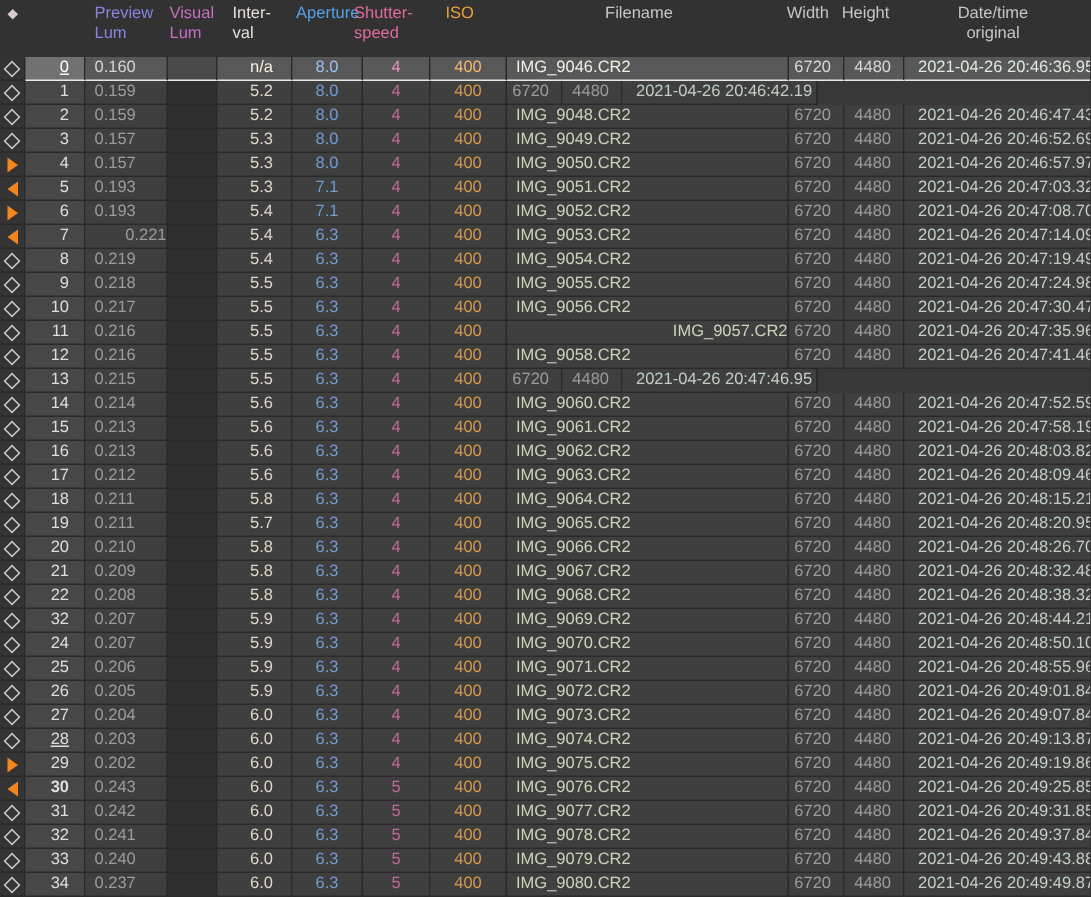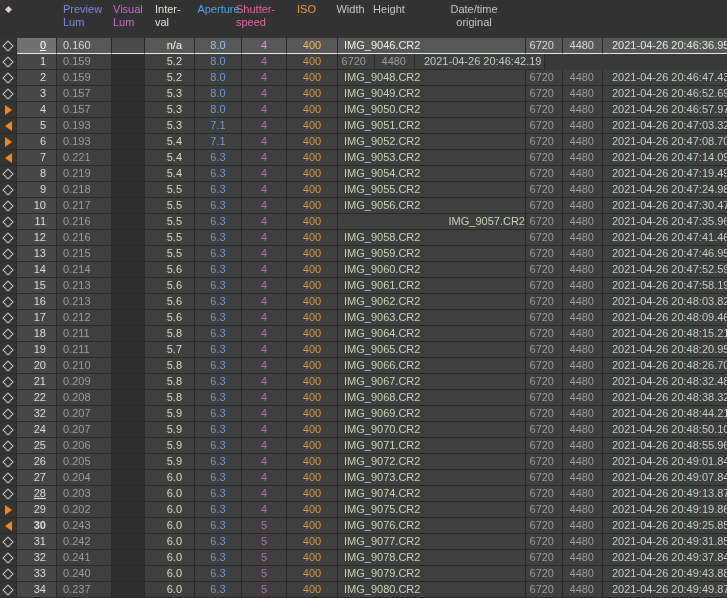--- a/index.html
+++ b/index.html
@@ -90,20 +90,21 @@
     <div class="hcell" style="width:55px;padding-left:6px;color:#8585e0">Preview
 Lum</div>
     <div class="hcell" style="width:33px;padding-left:1px;color:#c46fc4">Visual
 Lum</div>
     <div class="hcell" style="width:50px;padding-left:10px;color:#e6e2d8">Inter-
 val</div>
     <div class="hcell" style="width:47px;text-align:center;color:#55a0e8">Aperture</div>
     <div class="hcell" style="width:45px;text-align:left;padding-left:0;color:#e0699e;margin-left:-6px;">Shutter-
 speed</div>
     <div class="hcell" style="width:51px;text-align:center;color:#e8a23c">ISO</div>
+    <div class="hcell" style="width:188px;text-align:center;color:#c6c6c6">Filename</div>
     <div class="hcell" style="width:37px;text-align:center;color:#c6c6c6">Width</div>
     <div class="hcell" style="width:40px;text-align:center;color:#c6c6c6">Height</div>
     <div class="hcell" style="width:130px;text-align:center;color:#c6c6c6">Date/time
 original</div>
   </div>
 
   <div class="rows" id="rows">
       <div class="row sel">
         <div class="cell c-marker" style="width: 17px;">
           <span class="ico-diamond"></span>
@@ -213,21 +214,21 @@
         <div class="cell c-file" style="width: 188px;">IMG_9052.CR2</div>
         <div class="cell c-wid" style="width: 37px;">6720</div>
         <div class="cell c-hei" style="width: 40px;">4480</div>
         <div class="cell c-date" style="width: 130px;">2021-04-26 20:47:08.70</div>
       </div>
       <div class="row">
         <div class="cell c-marker" style="width: 17px;">
           <span class="ico-tri-left"></span>
         </div>
         <div class="cell c-num" style="width: 40px;"><span>7</span></div>
-        <div class="cell c-plum" style="width: 55px;">0.221</div>
+        <div class="cell c-plum" style="width: 55px; text-align: right;">0.221</div>
         <div class="cell c-vlum" style="width: 33px;"></div>
         <div class="cell c-intv" style="width: 50px;">5.4</div>
         <div class="cell c-aper" style="width: 47px;">6.3</div>
         <div class="cell c-shut" style="width: 45px;">4</div>
         <div class="cell c-iso" style="width: 51px;">400</div>
         <div class="cell c-file" style="width: 188px;">IMG_9053.CR2</div>
         <div class="cell c-wid" style="width: 37px;">6720</div>
         <div class="cell c-hei" style="width: 40px;">4480</div>
         <div class="cell c-date" style="width: 130px;">2021-04-26 20:47:14.09</div>
       </div>
@@ -315,21 +316,20 @@
         <div class="cell c-marker" style="width: 17px;">
           <span class="ico-diamond"></span>
         </div>
         <div class="cell c-num" style="width: 40px;"><span>13</span></div>
         <div class="cell c-plum" style="width: 55px;">0.215</div>
         <div class="cell c-vlum" style="width: 33px;"></div>
         <div class="cell c-intv" style="width: 50px;">5.5</div>
         <div class="cell c-aper" style="width: 47px;">6.3</div>
         <div class="cell c-shut" style="width: 45px;">4</div>
         <div class="cell c-iso" style="width: 51px;">400</div>
-        <div class="cell c-file" style="width: 188px;">IMG_9059.CR2</div>
         <div class="cell c-wid" style="width: 37px;">6720</div>
         <div class="cell c-hei" style="width: 40px;">4480</div>
         <div class="cell c-date" style="width: 130px;">2021-04-26 20:47:46.95</div>
       </div>
       <div class="row">
         <div class="cell c-marker" style="width: 17px;">
           <span class="ico-diamond"></span>
         </div>
         <div class="cell c-num" style="width: 40px;"><span>14</span></div>
         <div class="cell c-plum" style="width: 55px;">0.214</div>

